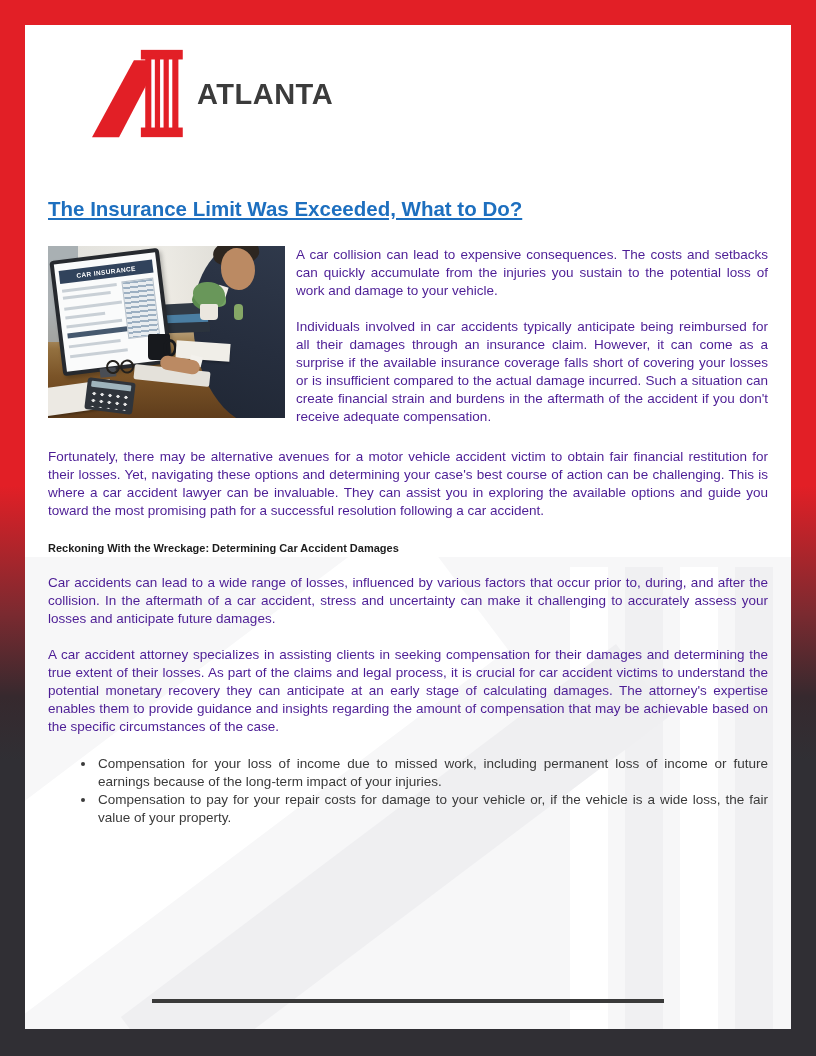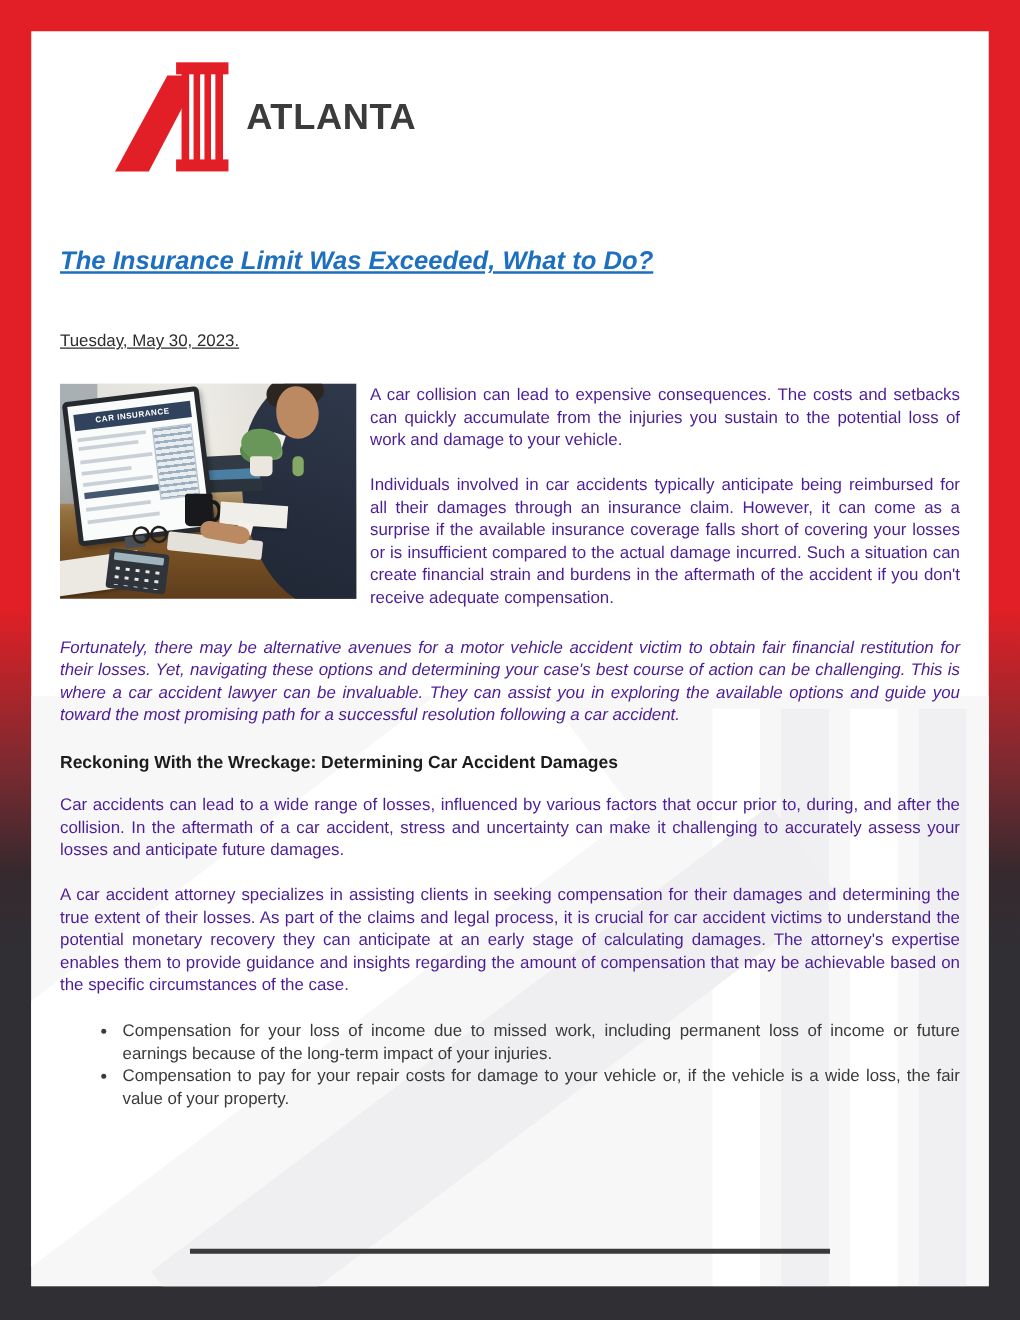--- a/index.html
+++ b/index.html
@@ -18,32 +18,32 @@
   .wm-stripes div{width:38px;height:100%;background:#ffffff;}
   .wm-stripes div:nth-child(even){background:#f0f0f2;}
 
   .content{position:relative;z-index:1;padding:18px 23px 16px;box-sizing:border-box;height:100%;color:#3a3a3a;}
 
   
   .logo{display:flex;align-items:center;margin:2px 0 0 44px;height:97px;}
   .logo svg{width:96px;height:97px;flex:none;}
   .logo-text{margin-left:9px;font-weight:bold;color:#3b3b3b;font-size:29px;line-height:30px;letter-spacing:.5px;}
 
-  h1.title{margin:56px 0 0;font-size:20.5px;line-height:21px;color:#1d6fbf;text-decoration:underline;cursor:pointer;font-style:italic;}
+  h1.title{margin:56px 0 0;font-size:20.5px;line-height:21px;color:#1d6fbf;text-decoration:underline;cursor:pointer;}
   .date{margin:46px 0 0;font-size:13.5px;text-decoration:underline;color:#2c2c2c;}
 
   p{margin:0;font-size:13.5px;line-height:18px;text-align:justify;color:#4c1d95;}
   .media{display:flex;gap:11px;margin-top:27px;}
   .media-text{flex:1;min-width:0;}
   .media-text p + p{margin-top:18px;}
 
-  .p-top22{margin-top:22px;font-style:italic;}
+  .p-top22{margin-top:22px;}
   .p-top17{margin-top:17px;}
   .p-top18{margin-top:18px;}
-  h2.sec{margin:20px 0 0;font-size:14px;line-height:17px;color:#1c1c1c;}
+  h2.sec{margin:20px 0 0;font-size:11px;line-height:17px;color:#1c1c1c;}
   ul.damages{margin:19px 0 0;padding:0 0 0 48px;font-size:13.5px;line-height:18px;}
   ul.damages li{margin:0;padding-left:2px;text-align:justify;}
 
   .footer-rule{position:absolute;bottom:26px;left:50%;transform:translateX(-50%);width:512px;height:4px;background:#3a3a3a;z-index:2;}
 
   
   .photo{position:relative;flex:none;width:237px;height:172px;overflow:hidden;
     background:linear-gradient(180deg,#cfd3d2 0%,#dcd9d2 36%,#b59c74 50%,#93703f 60%,#7a5327 76%,#5f3d1c 100%);}
   .photo *{position:absolute;}
   .ph-wall{left:0;top:0;width:30px;height:96px;background:#a2a9ae;opacity:.85;}
@@ -120,21 +120,20 @@
             <rect x="88" y="11" width="4" height="78"></rect>
           </g>
         </svg>
         <div class="logo-text">
           <div>ATLANTA</div>
         </div>
       </header>
 
       <h1 class="title">The Insurance Limit Was Exceeded, What to Do?</h1>
 
-      <div class="date">Tuesday, May 30, 2023.</div>
 
       <div class="media">
         <div class="photo">
           <div class="ph-wall"></div>
           <div class="ph-win"></div>
           <div class="ph-man"></div>
           <div class="ph-hair"></div>
           <div class="ph-head"></div>
           <div class="ph-collar"></div>
           <div class="ph-books"></div>

